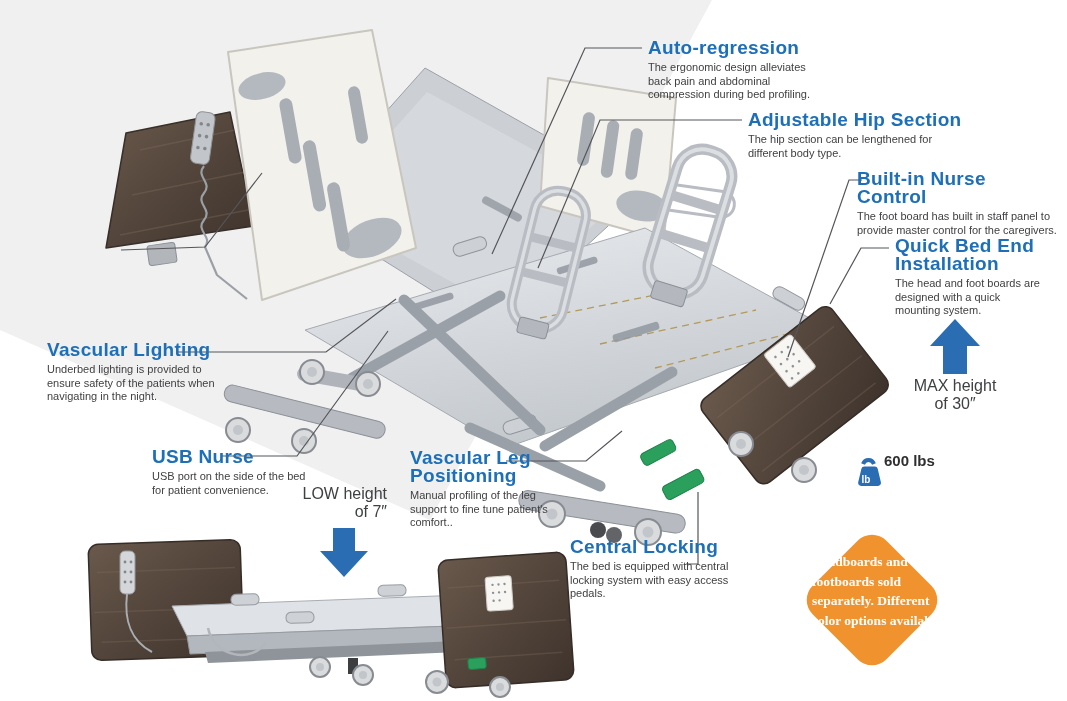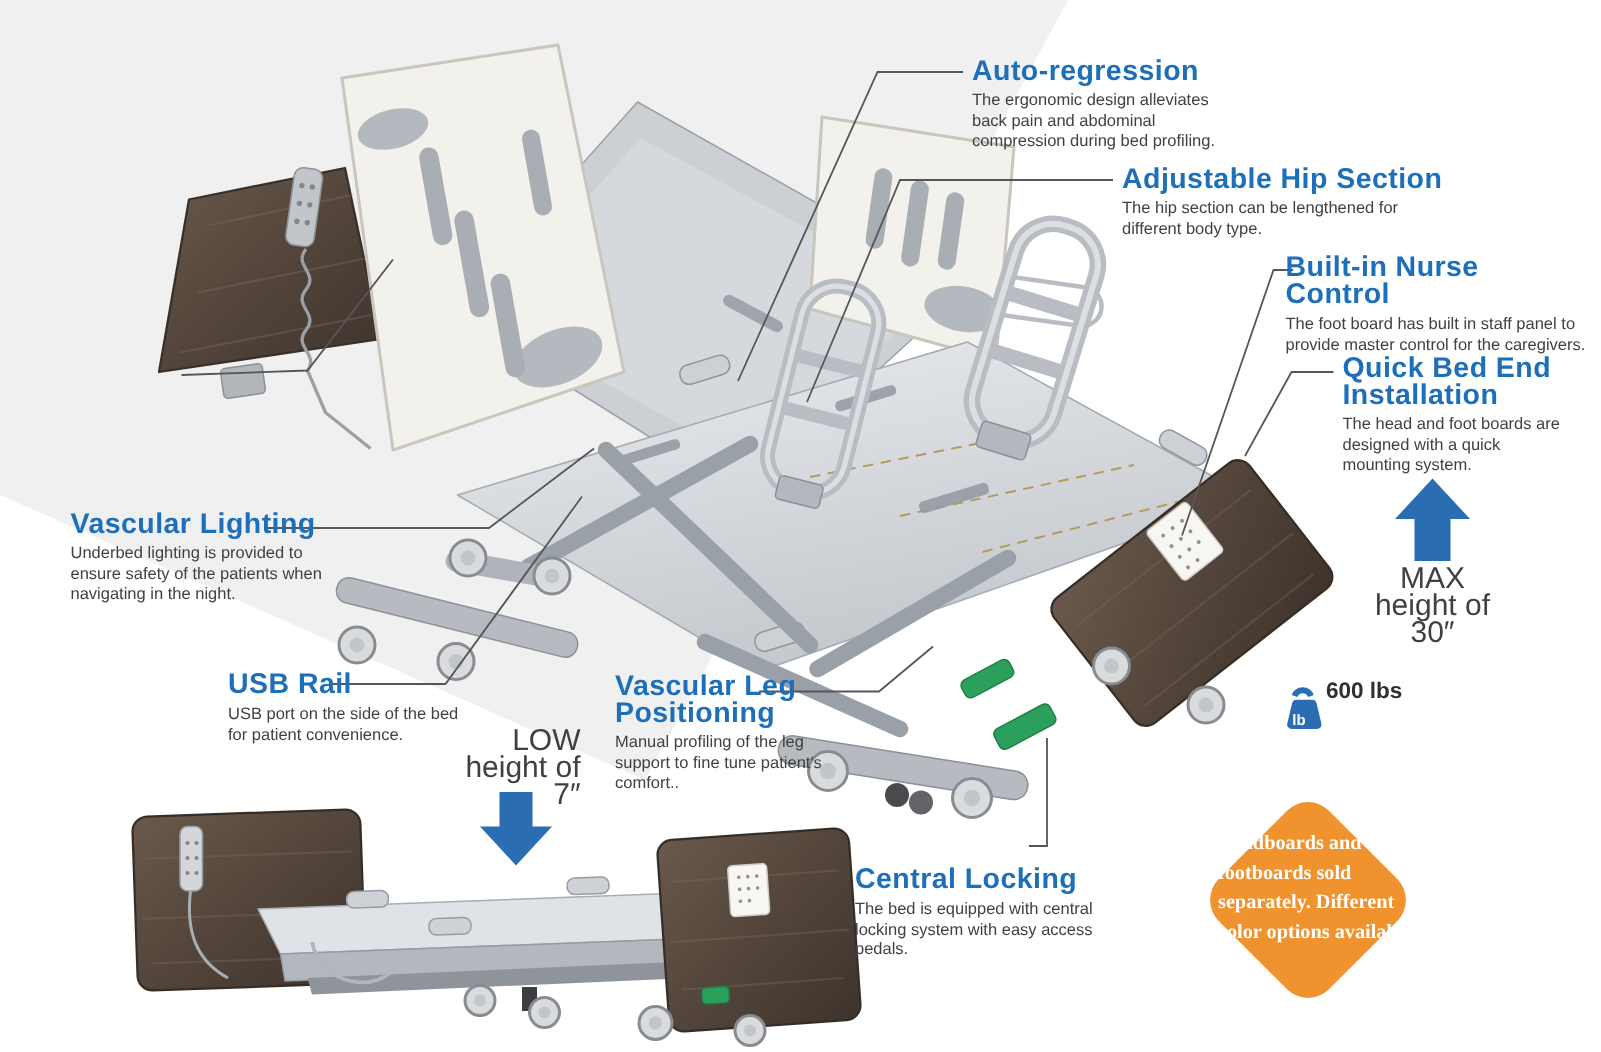--- a/index.html
+++ b/index.html
@@ -2,21 +2,21 @@
 <html style="--heading-blue: #1c6fb8; --body-text: #414042; --leader-line: #55565a; --arrow-blue: #2a6db3; --badge-orange: #f0932e; --badge-text: #ffffff; --backdrop-gray: #f0f0f1; --wood-dark: #493d34; --wood-light: #6a594c; --frame-gray: #b7bbc1; --deck-gray: #d6dade; --rail-ivory: #f2f1ec; --pedal-green: #2aa05c;"><head>
 <meta charset="utf-8">
 <style>
   html,body{margin:0;padding:0;background:#fff;}
   #canvas{position:relative;width:1067px;height:701px;overflow:hidden;background:#fff;
           font-family:"Liberation Sans", sans-serif;}
   #scene{position:absolute;left:0;top:0;width:1067px;height:701px;}
   .callout{position:absolute;}
   .ct{color:var(--heading-blue,#1c6fb8);font-weight:bold;font-size:19px;line-height:18px;letter-spacing:.3px;}
   .cb{color:var(--body-text,#414042);font-size:11px;line-height:13.5px;margin-top:4px;}
-  .dim-label{position:absolute;color:#3f4042;font-size:20px;line-height:18px;text-align:center;}
+  .dim-label{position:absolute;color:#3f4042;font-size:16px;line-height:18px;text-align:center;}
   .weight-label{position:absolute;color:#2f2f31;font-size:15px;font-weight:bold;}
   .badge{position:absolute;left:820px;top:548px;width:104px;height:104px;
          background:var(--badge-orange,#f0932e);transform:rotate(45deg);border-radius:20px;}
   .badge-text{position:absolute;left:812px;top:552px;width:132px;color:var(--badge-text,#fff);
               font-size:13.5px;font-weight:bold;line-height:19.5px;font-family:Liberation Serif, serif;}
 </style>
 </head>
 <body>
 
 <div id="canvas">
@@ -255,30 +255,30 @@
   </g>
 </svg>
 
 
 <div class="callout" style="left:47px;top:341px;width:175px;">
   <div class="ct">Vascular Lighting</div>
   <div class="cb">Underbed lighting is provided to ensure safety of the patients when navigating in the night.</div>
 </div>
 
 <div class="callout" style="left:152px;top:448px;width:165px;">
-  <div class="ct">USB Rail</div>
+  <div class="ct">USB Nurse</div>
   <div class="cb">USB port on the side of the bed for patient convenience.</div>
 </div>
 
 <div class="callout" style="left:410px;top:449px;width:150px;">
   <div class="ct">Vascular Leg Positioning</div>
   <div class="cb">Manual profiling of the leg support to fine tune patient's comfort..</div>
 </div>
 
-<div class="callout" style="left:570px;top:578px;width:160px;">
+<div class="callout" style="left:570px;top:538px;width:160px;">
   <div class="ct">Central Locking</div>
   <div class="cb">The bed is equipped with central locking system with easy access pedals.</div>
 </div>
 
 <div class="callout" style="left:648px;top:39px;width:170px;">
   <div class="ct">Auto-regression</div>
   <div class="cb">The ergonomic design alleviates back pain and abdominal compression during bed profiling.</div>
 </div>
 
 <div class="callout" style="left:748px;top:111px;width:215px;">

